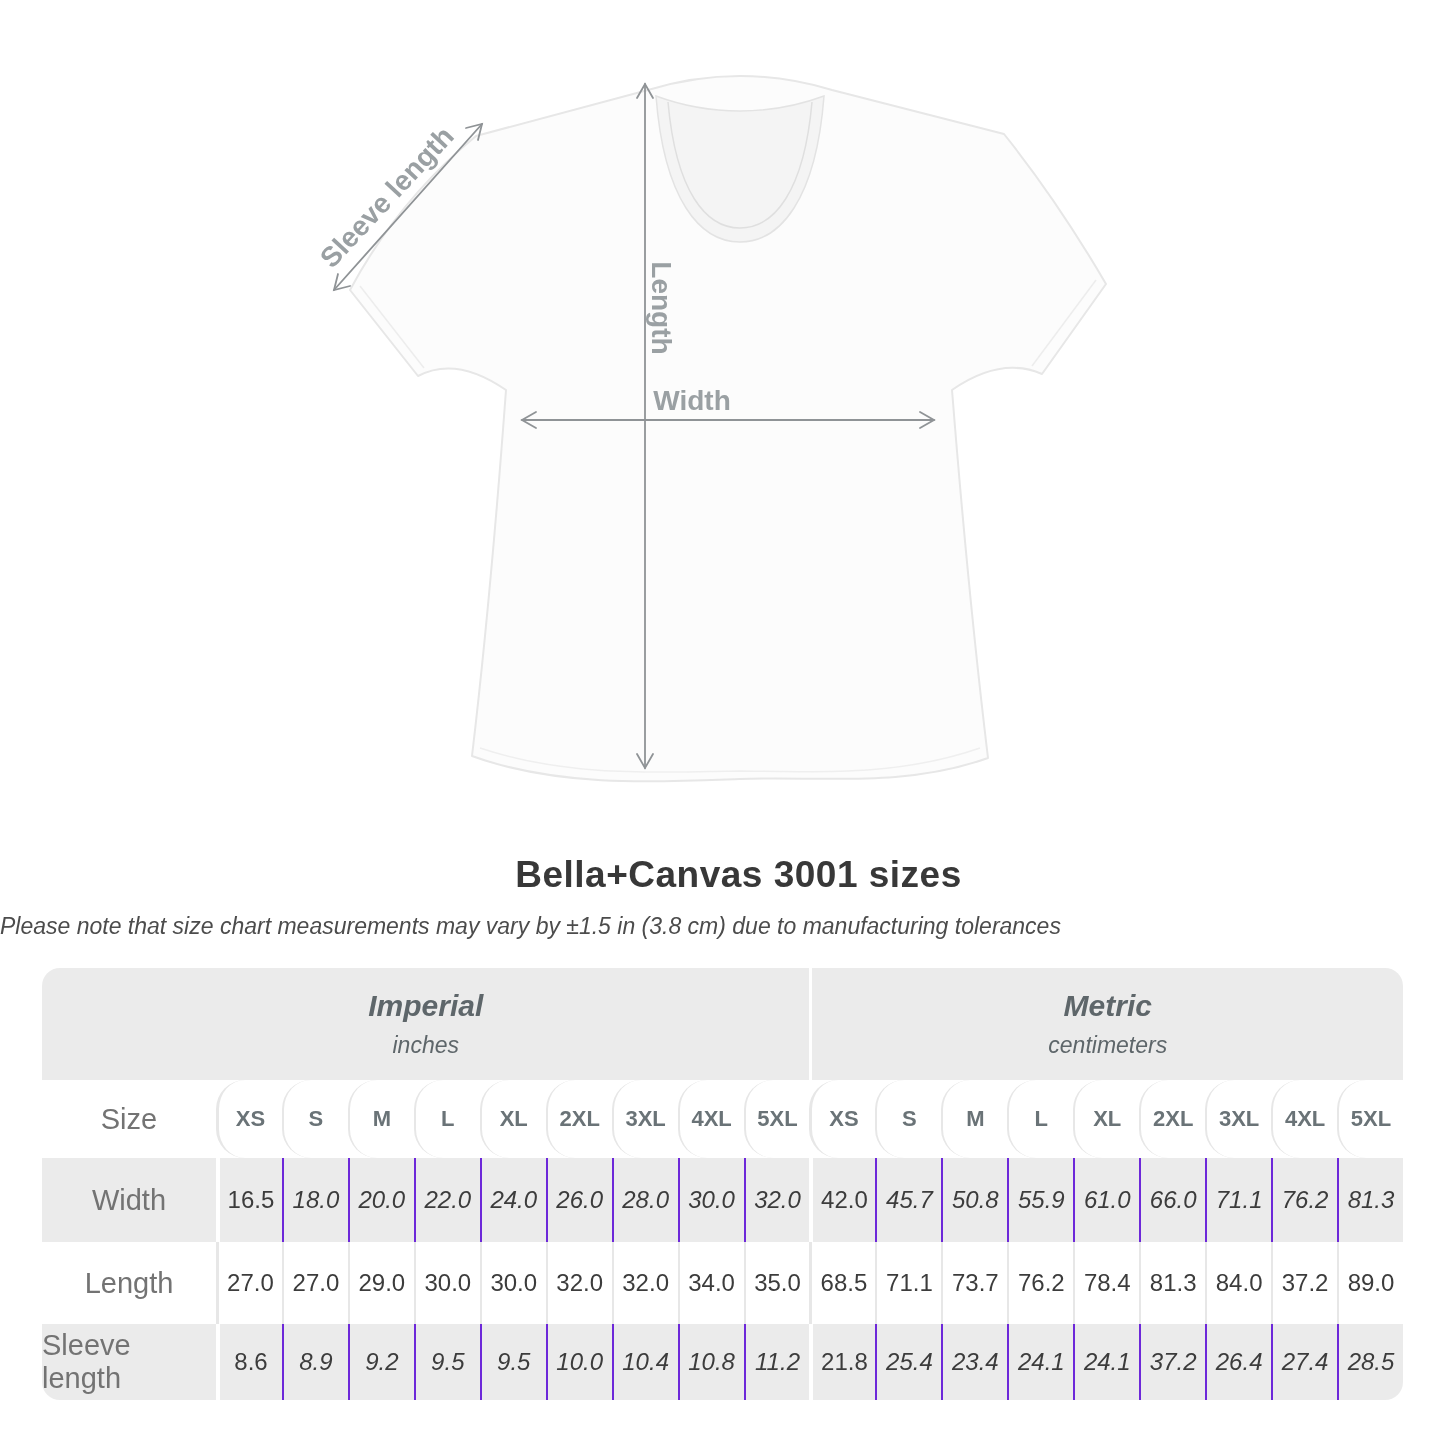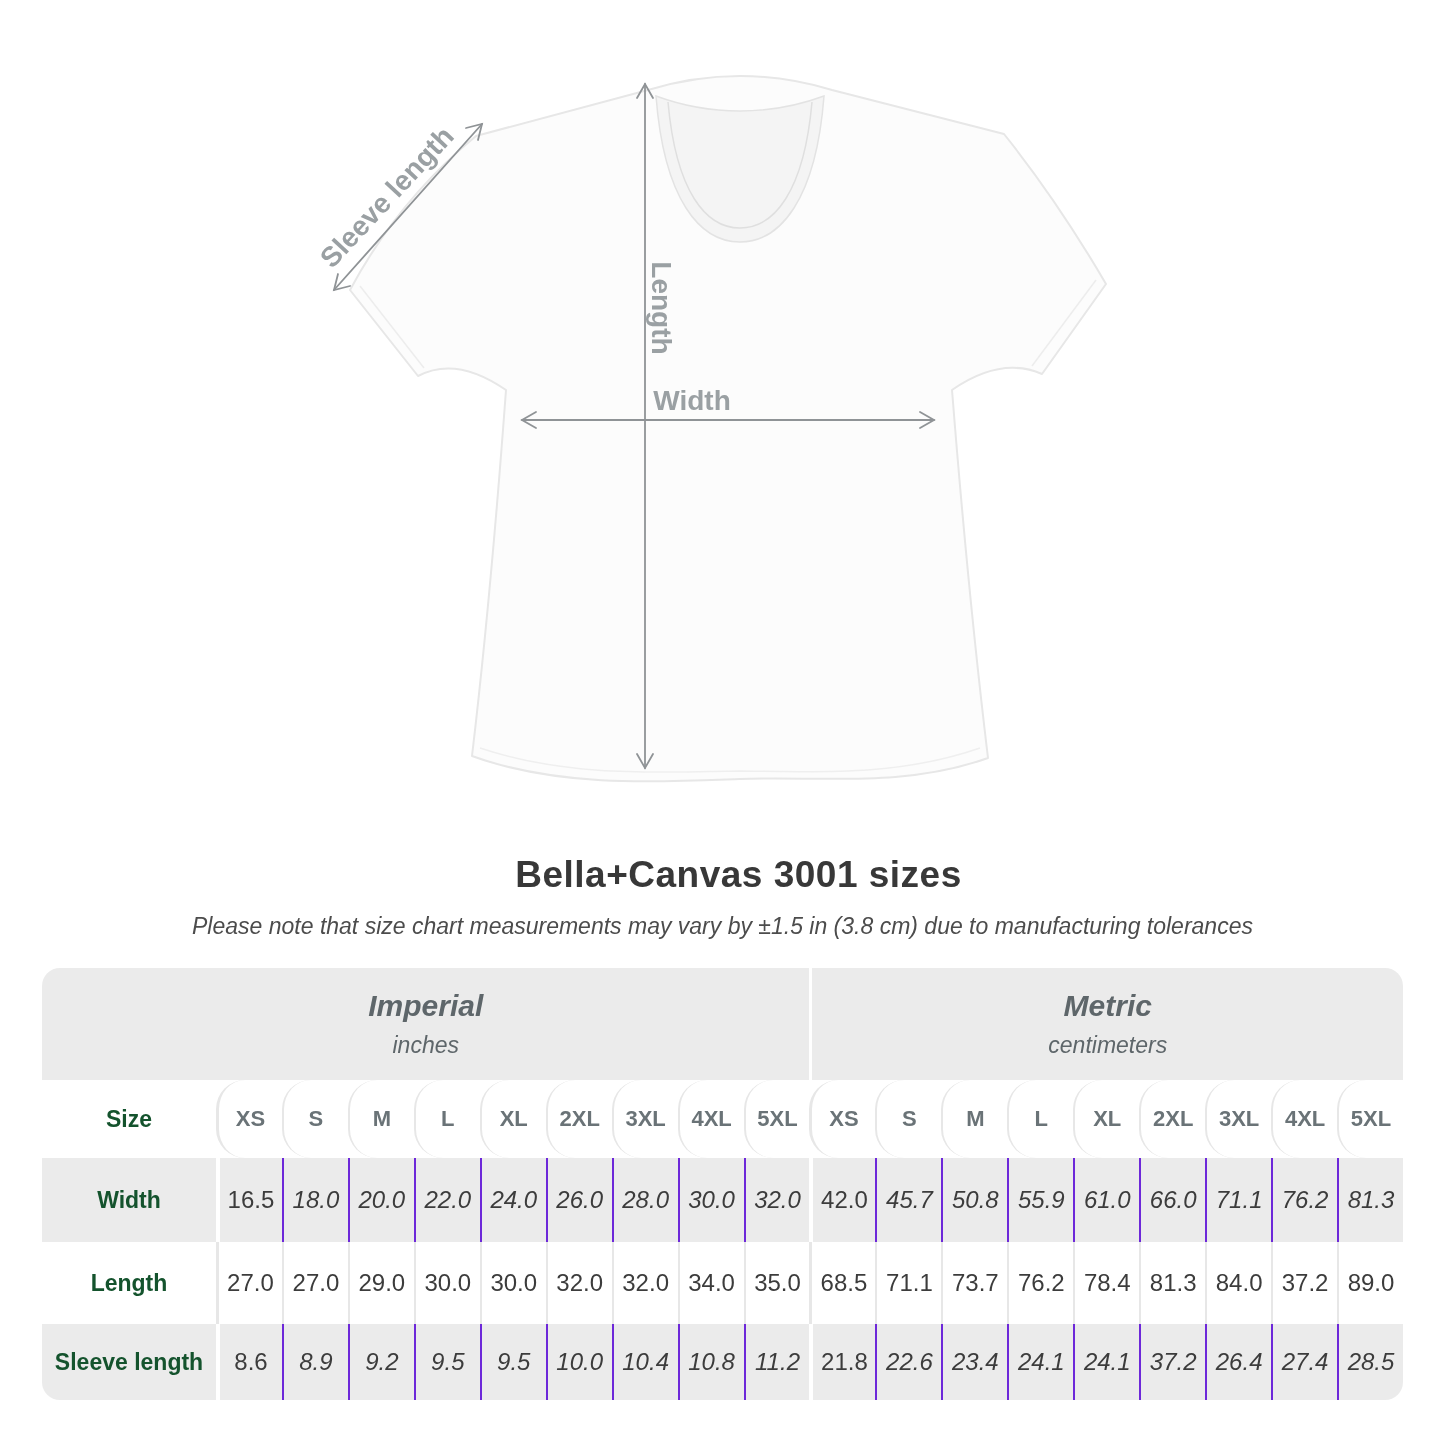--- a/index.html
+++ b/index.html
@@ -3,35 +3,35 @@
 <meta charset="utf-8">
 <style>
   html,body{margin:0;padding:0;background:#fff;}
   #page{position:relative;width:1445px;height:1445px;background:#ffffff;overflow:hidden;
         font-family:"Liberation Sans",sans-serif;}
   
   #diagram{position:absolute;top:0;left:0;}
   
   .page-title{position:absolute;top:854px;left:16px;width:100%;text-align:center;
               font-size:37px;font-weight:bold;color:#383838;letter-spacing:.5px;}
-  .page-subtitle{position:absolute;top:913px;left:0;width:100%;text-align:center;
+  .page-subtitle{position:absolute;top:913px;left:0;width:100%;text-align:left;
               font-size:23px;font-style:italic;color:#4c4c4c;}
   
   .size-table{position:absolute;left:42px;top:968px;width:1361px;height:383px;
               display:grid;grid-template-columns:174px repeat(18,1fr);
               grid-template-rows:112px 78px 84px 82px 76px;}
   .cell{display:flex;align-items:center;justify-content:center;}
   .bg-g{background:#ebebeb;}
   .bg-w{background:#ffffff;}
   .hdr{flex-direction:column;background:#ebebeb;}
   .hdr.first{grid-column:1 / span 10;border-top-left-radius:18px;}
   .hdr.last{grid-column:11 / span 9;border-top-right-radius:18px;border-left:3px solid #fff;}
   .uname{font-size:30px;font-weight:bold;font-style:italic;color:#5e666a;}
   .uunit{font-size:23px;font-style:italic;color:#5e666a;margin-top:9px;}
-  .rl{font-size:23px;font-weight:bold;color:#14532d;}
+  .rl{font-size:29px;font-weight:normal;color:#737373;}
   .sz{font-size:22px;font-weight:bold;color:#6a7377;border-radius:29px;}
   .val{font-size:24px;color:#3c3c3c;}
   
   .sw{border-left:2px solid #e7e7e7;}
   .swb{border-left:3px solid #e7e7e7;}
   .sg{border-left:2px solid #6d28d9;font-style:italic;}
   .sgb{border-left:4px solid #ffffff;}
   .blc{border-bottom-left-radius:18px;}
   .brc{border-bottom-right-radius:18px;}
 </style>
@@ -170,21 +170,21 @@
     <div class="cell bg-g val sgb">8.6</div>
     <div class="cell bg-g val sg">8.9</div>
     <div class="cell bg-g val sg">9.2</div>
     <div class="cell bg-g val sg">9.5</div>
     <div class="cell bg-g val sg">9.5</div>
     <div class="cell bg-g val sg">10.0</div>
     <div class="cell bg-g val sg">10.4</div>
     <div class="cell bg-g val sg">10.8</div>
     <div class="cell bg-g val sg">11.2</div>
     <div class="cell bg-g val sgb">21.8</div>
-    <div class="cell bg-g val sg">22.6</div>
+    <div class="cell bg-g val sg">25.4</div>
     <div class="cell bg-g val sg">23.4</div>
     <div class="cell bg-g val sg">24.1</div>
     <div class="cell bg-g val sg">24.1</div>
     <div class="cell bg-g val sg">37.2</div>
     <div class="cell bg-g val sg">26.4</div>
     <div class="cell bg-g val sg">27.4</div>
     <div class="cell bg-g val sg brc">28.5</div>
 
   </div>
 </div>

